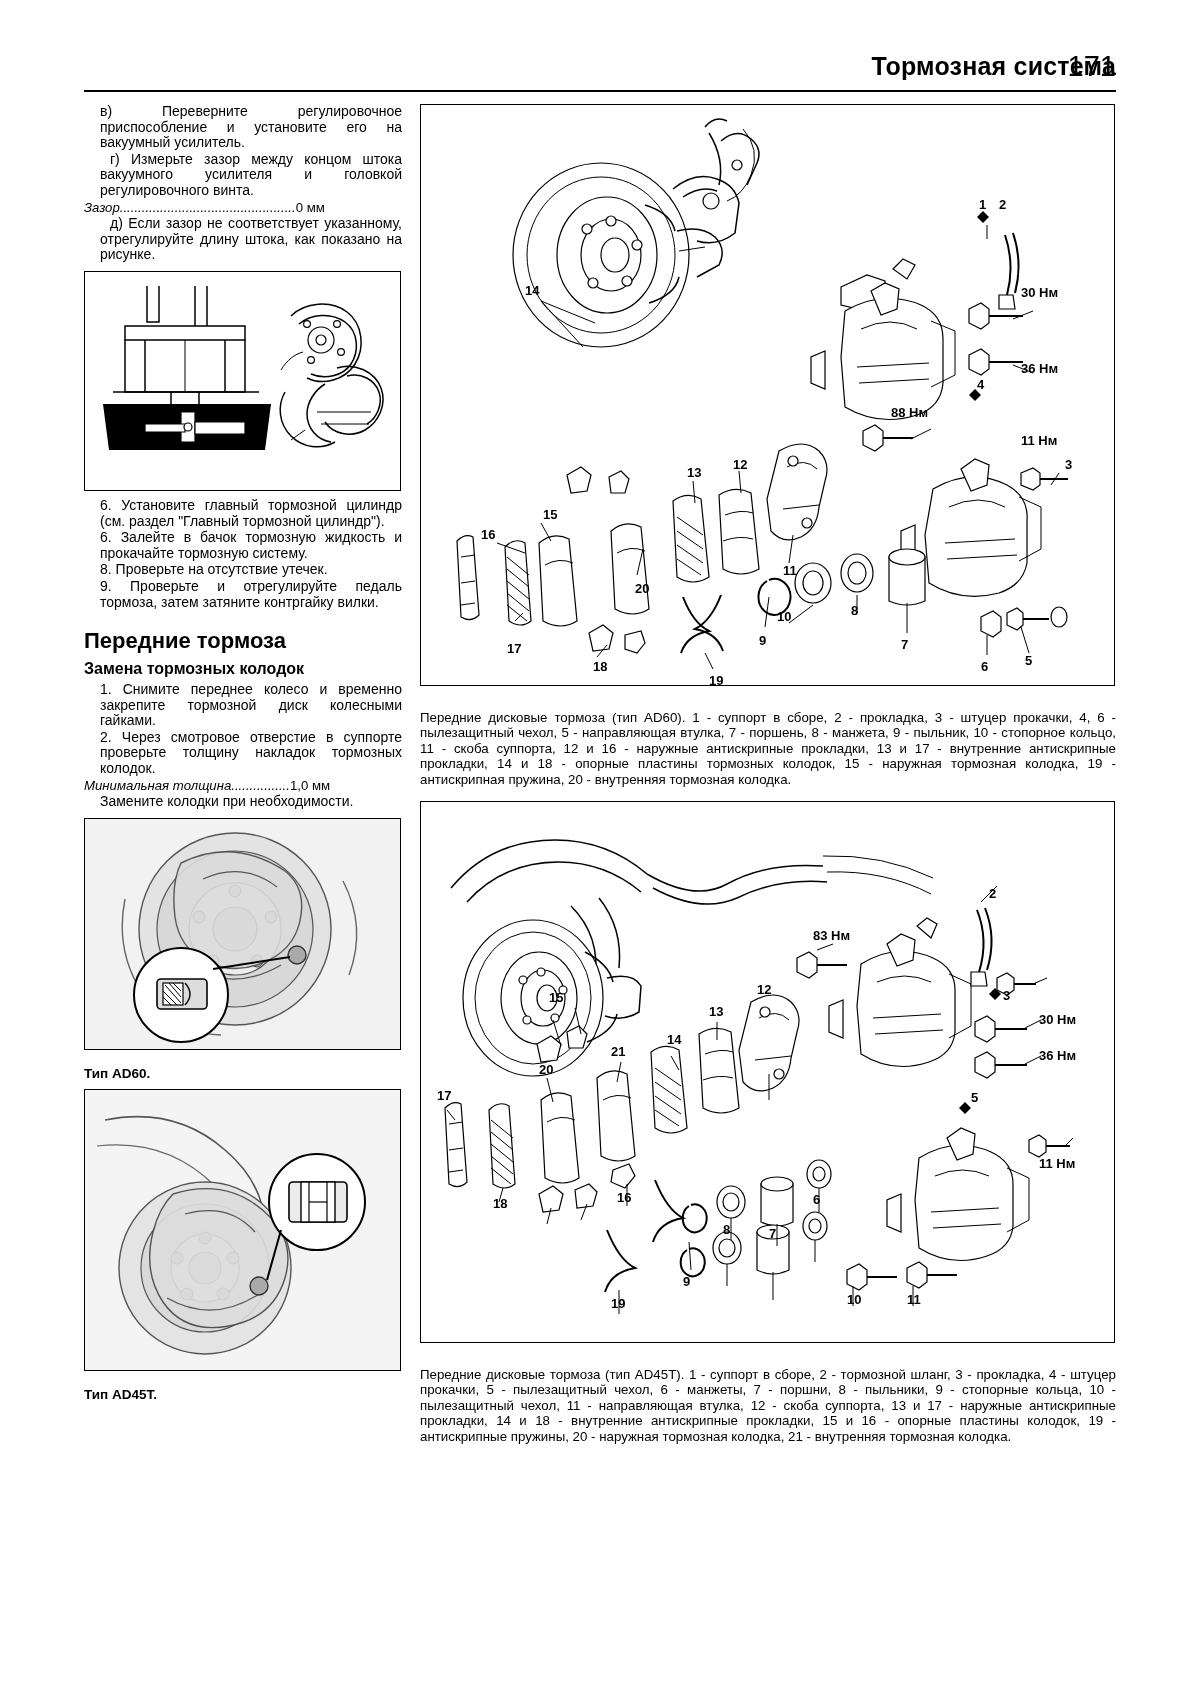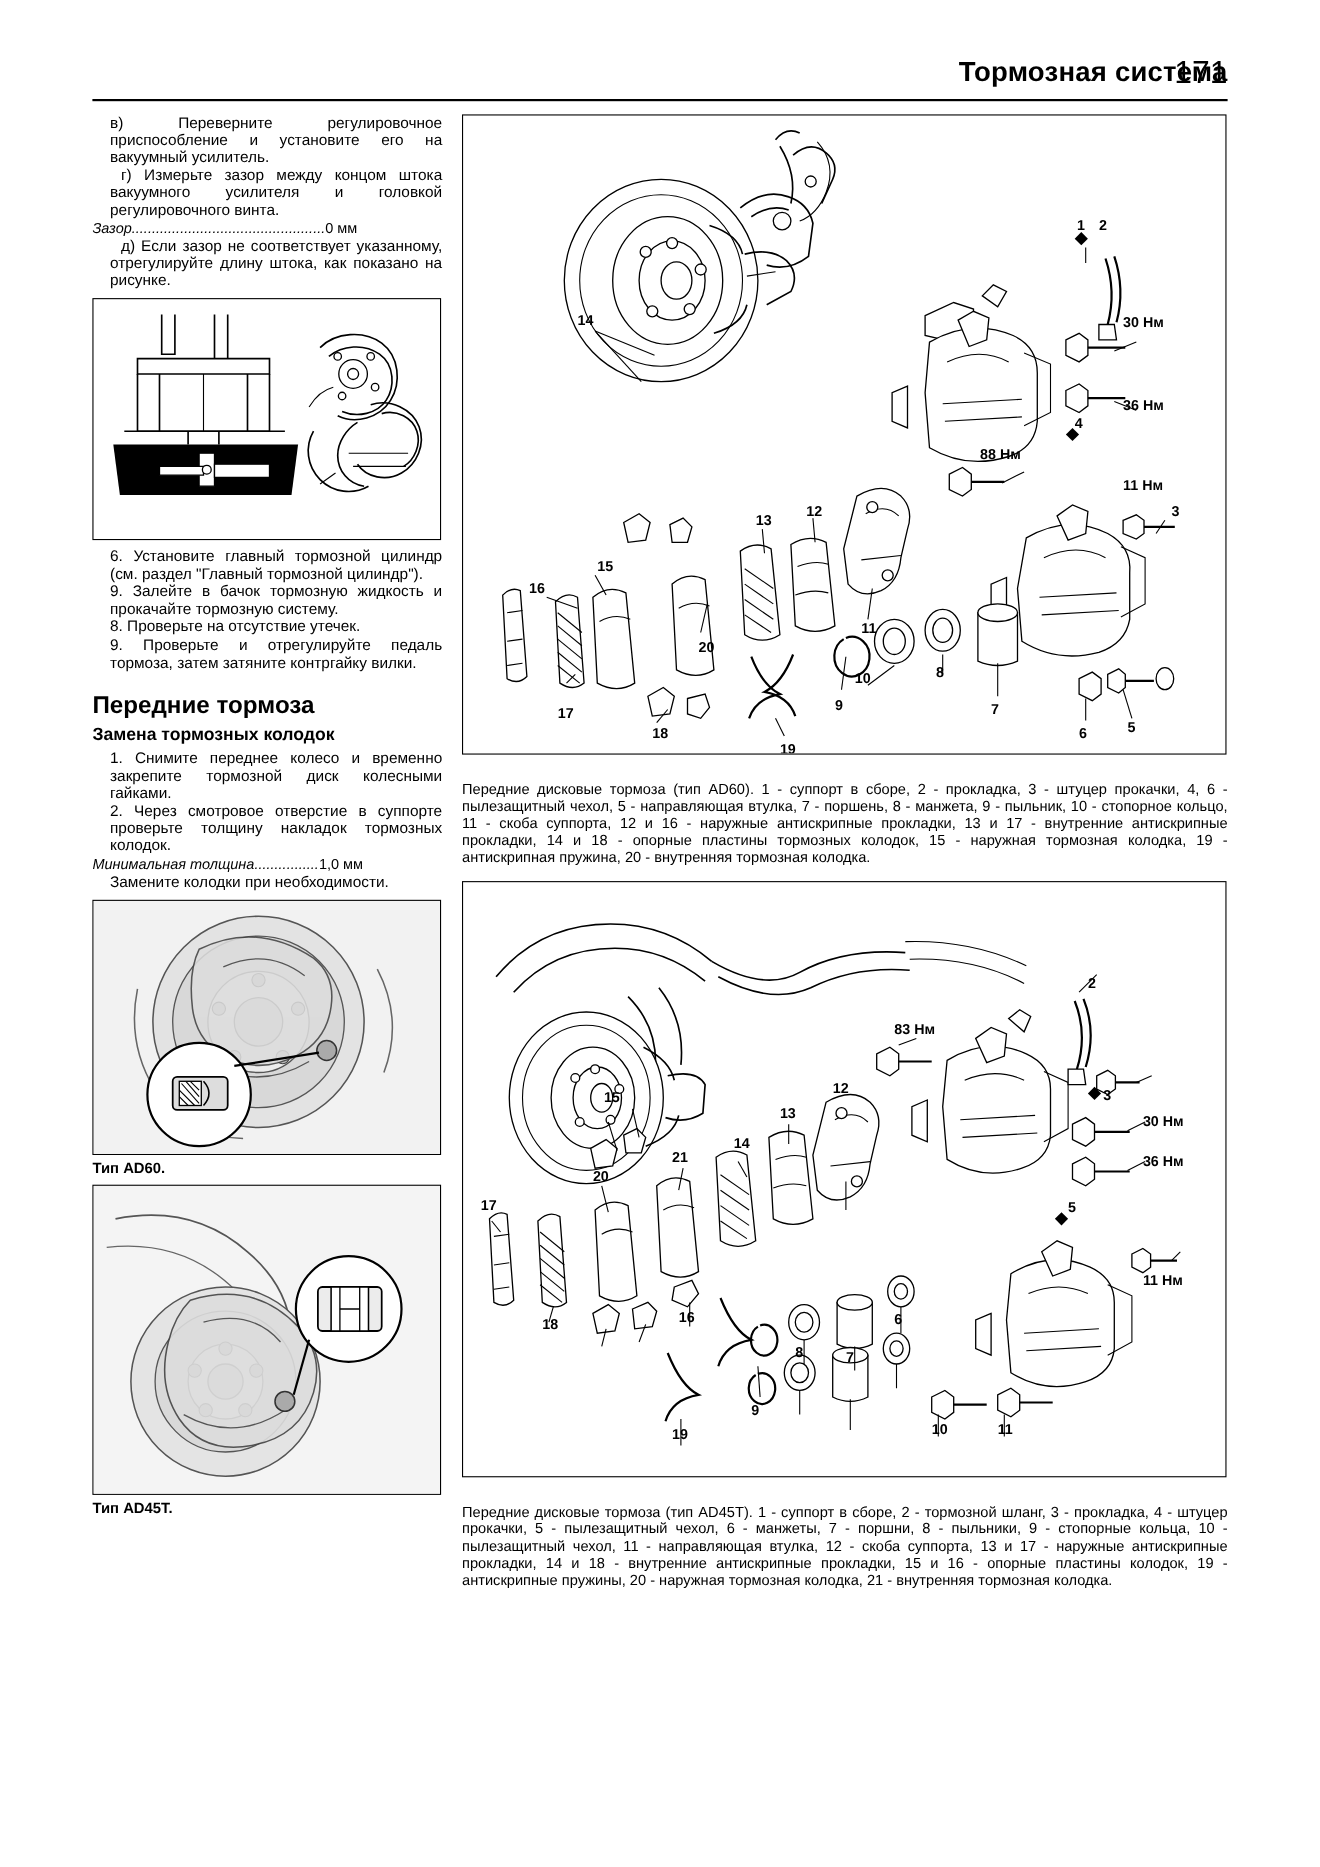--- a/index.html
+++ b/index.html
@@ -84,21 +84,21 @@
   
   .figbox {
     border: 1.5px solid #000;
     background: #fff;
     position: relative;
     overflow: hidden;
   }
   .fig-caption {
     font-size: 13.5px;
     font-weight: bold;
-    margin-top: 4px;
+    margin-top: 16px;
   }
 
   h2.section-title {
     font-size: 22px;
     font-weight: bold;
     margin: 18px 0 6px 0;
   }
   h3.sub-title {
     font-size: 16px;
     font-weight: bold;
@@ -201,21 +201,21 @@
         <path class="ln lnw15" d="M240 112 c-10 6 -18 18 -18 30 c0 14 10 26 24 28"></path>
         <path class="ln lnw1" d="M232 140 h54"></path>
         <path class="ln lnw1" d="M236 152 h48"></path>
         <path class="ln lnw15" d="M200 120 c-8 14 -6 32 6 44 c12 12 30 14 44 6"></path>
         <path class="ln lnw1" d="M206 168 l14 -10"></path>
         <path class="ln lnw1" d="M196 98 c6 -10 14 -16 22 -18"></path>
       </svg>
     </div>
 
     <p class="para" style="margin-top:7px;">6. Установите главный тормозной цилиндр (см. раздел "Главный тормозной цилиндр").</p>
-    <p class="para">9. Залейте в бачок тормозную жидкость и прокачайте тормозную систему.</p>
+    <p class="para">6. Залейте в бачок тормозную жидкость и прокачайте тормозную систему.</p>
     <p class="para">8. Проверьте на отсутствие утечек.</p>
     <p class="para">9. Проверьте и отрегулируйте педаль тормоза, затем затяните контргайку вилки.</p>
 
     <h2 class="section-title">Передние тормоза</h2>
     <h3 class="sub-title">Замена тормозных колодок</h3>
 
     <p class="para">1. Снимите переднее колесо и временно закрепите тормозной диск колесными гайками.</p>
     <p class="para">2. Через смотровое отверстие в суппорте проверьте толщину накладок тормозных колодок.</p>
 
     <div class="dotted-line">

